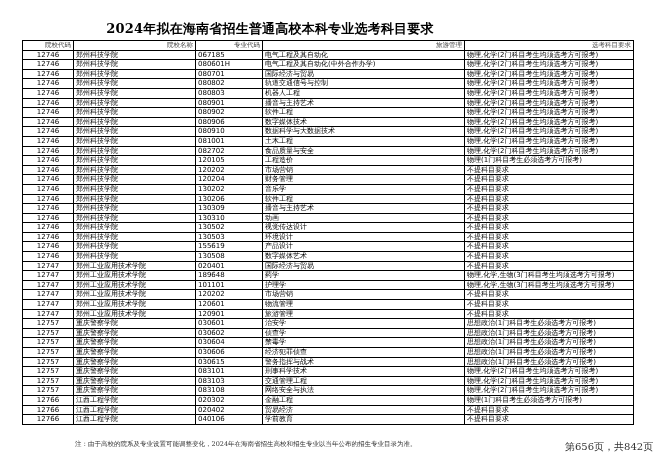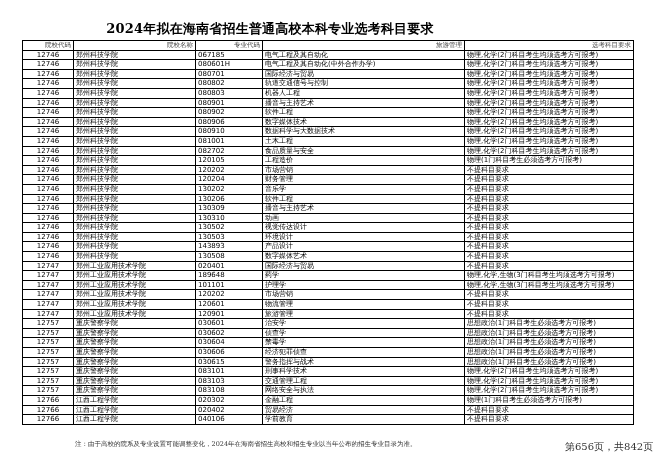--- a/index.html
+++ b/index.html
@@ -173,21 +173,21 @@
       <tr>
         <td class="code">12746</td>
         <td>郑州科技学院</td>
         <td>130503</td>
         <td>环境设计</td>
         <td>不提科目要求</td>
       </tr>
       <tr>
         <td class="code">12746</td>
         <td>郑州科技学院</td>
-        <td>143893</td>
+        <td>155619</td>
         <td>产品设计</td>
         <td>不提科目要求</td>
       </tr>
       <tr>
         <td class="code">12746</td>
         <td>郑州科技学院</td>
         <td>130508</td>
         <td>数字媒体艺术</td>
         <td>不提科目要求</td>
       </tr>

